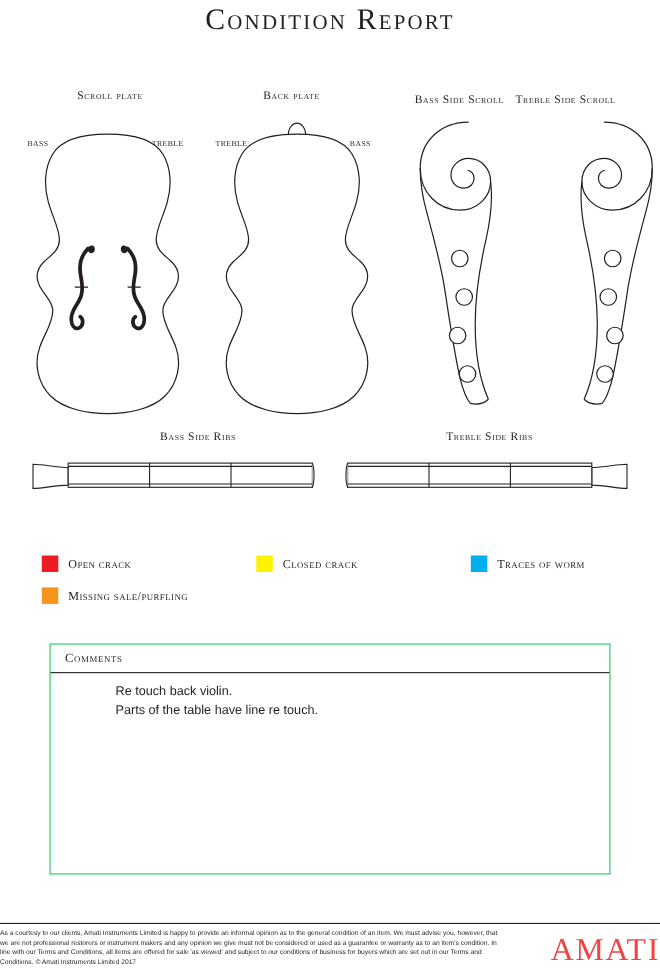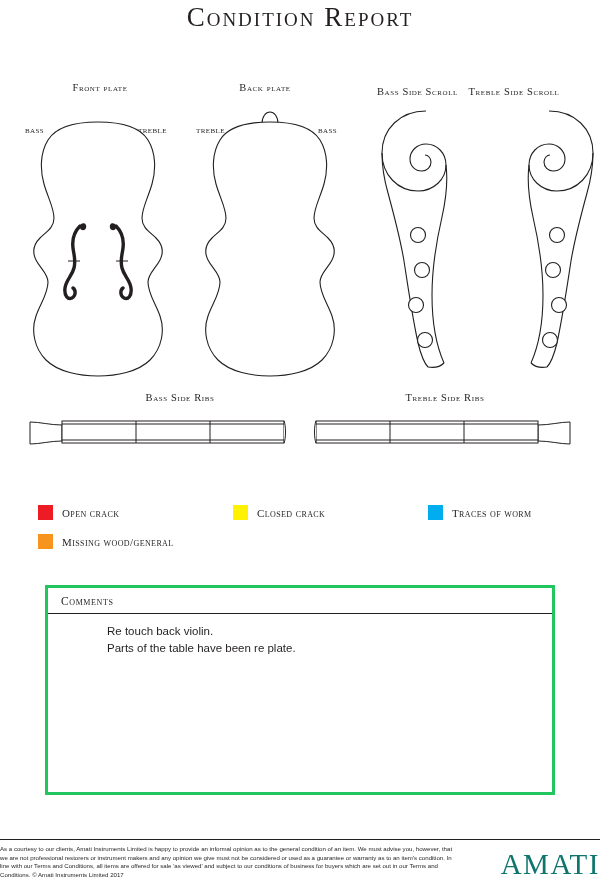--- a/index.html
+++ b/index.html
@@ -88,21 +88,21 @@
     color: #231f20;
   }
 
   
   .comments-box {
     position: absolute;
     left: 45px;
     top: 585px;
     width: 510px;
     height: 210px;
-    border: 3px solid #22c55e;
+    border: 1px solid #22c55e;
     box-sizing: border-box;
   }
   .comments-header {
     height: 26px;
     border-bottom: 1px solid #231f20;
     display: flex;
     align-items: center;
     padding-left: 13px;
     box-sizing: border-box;
   }
@@ -140,32 +140,32 @@
     line-height: 8.6px;
     color: #231f20;
   }
   .footer-logo {
     position: absolute;
     right: 0px;
     top: 848px;
     font-family: "Liberation Serif", serif;
     font-size: 29px;
     letter-spacing: 1.5px;
-    color: #0f766e;
+    color: #ef4444;
     white-space: nowrap;
   }
 </style>
 </head>
 <body>
 
 <div class="page">
 
   <div class="title">Condition Report</div>
 
-  <div class="diagram-label" style="left: 30px; top: 82px; width: 140px;">Front plate</div>
+  <div class="diagram-label" style="left: 30px; top: 82px; width: 140px;">Scroll plate</div>
   <div class="diagram-label" style="left: 195px; top: 82px; width: 140px;">Back plate</div>
   <div class="diagram-label" style="left: 355px; top: 86px; width: 125px;">Bass Side Scroll</div>
   <div class="diagram-label" style="left: 454px; top: 86px; width: 120px;">Treble Side Scroll</div>
 
   <div class="side-tag" style="left: 25px; top: 127px;">BASS</div>
   <div class="side-tag" style="left: 138px; top: 127px;">TREBLE</div>
   <div class="side-tag" style="left: 196px; top: 127px;">TREBLE</div>
   <div class="side-tag" style="left: 318px; top: 127px;">BASS</div>
 
   <div class="svgbox" style="left: 18px; top: 118px;">
@@ -343,32 +343,32 @@
         <div class="legend-text">Closed crack</div>
       </div>
       <div class="legend-item c3">
         <div class="swatch" style="background:#00aeef"></div>
         <div class="legend-text">Traces of worm</div>
       </div>
     </div>
     <div class="legend-row">
       <div class="legend-item c3">
         <div class="swatch" style="background:#f7941e"></div>
-        <div class="legend-text">Missing wood/general</div>
+        <div class="legend-text">Missing sale/purfling</div>
       </div>
     </div>
   </div>
 
   <div class="comments-box">
     <div class="comments-header">
       <span>Comments</span>
     </div>
     <div class="comments-body">
       <p>Re touch back violin.</p>
-      <p>Parts of the table have been re plate.</p>
+      <p>Parts of the table have line re touch.</p>
     </div>
   </div>
 
   <div class="footer-rule"></div>
   <div class="footer-text">As a courtesy to our clients, Amati Instruments Limited is happy to provide an informal opinion as to the general condition of an item. We must advise you, however, that we are not professional restorers or instrument makers and any opinion we give must not be considered or used as a guarantee or warranty as to an item's condition. In line with our Terms and Conditions, all items are offered for sale 'as viewed' and subject to our conditions of business for buyers which are set out in our Terms and Conditions. © Amati Instruments Limited 2017</div>
   <div class="footer-logo">AMATI</div>
 
 </div>
 
 </body></html>

